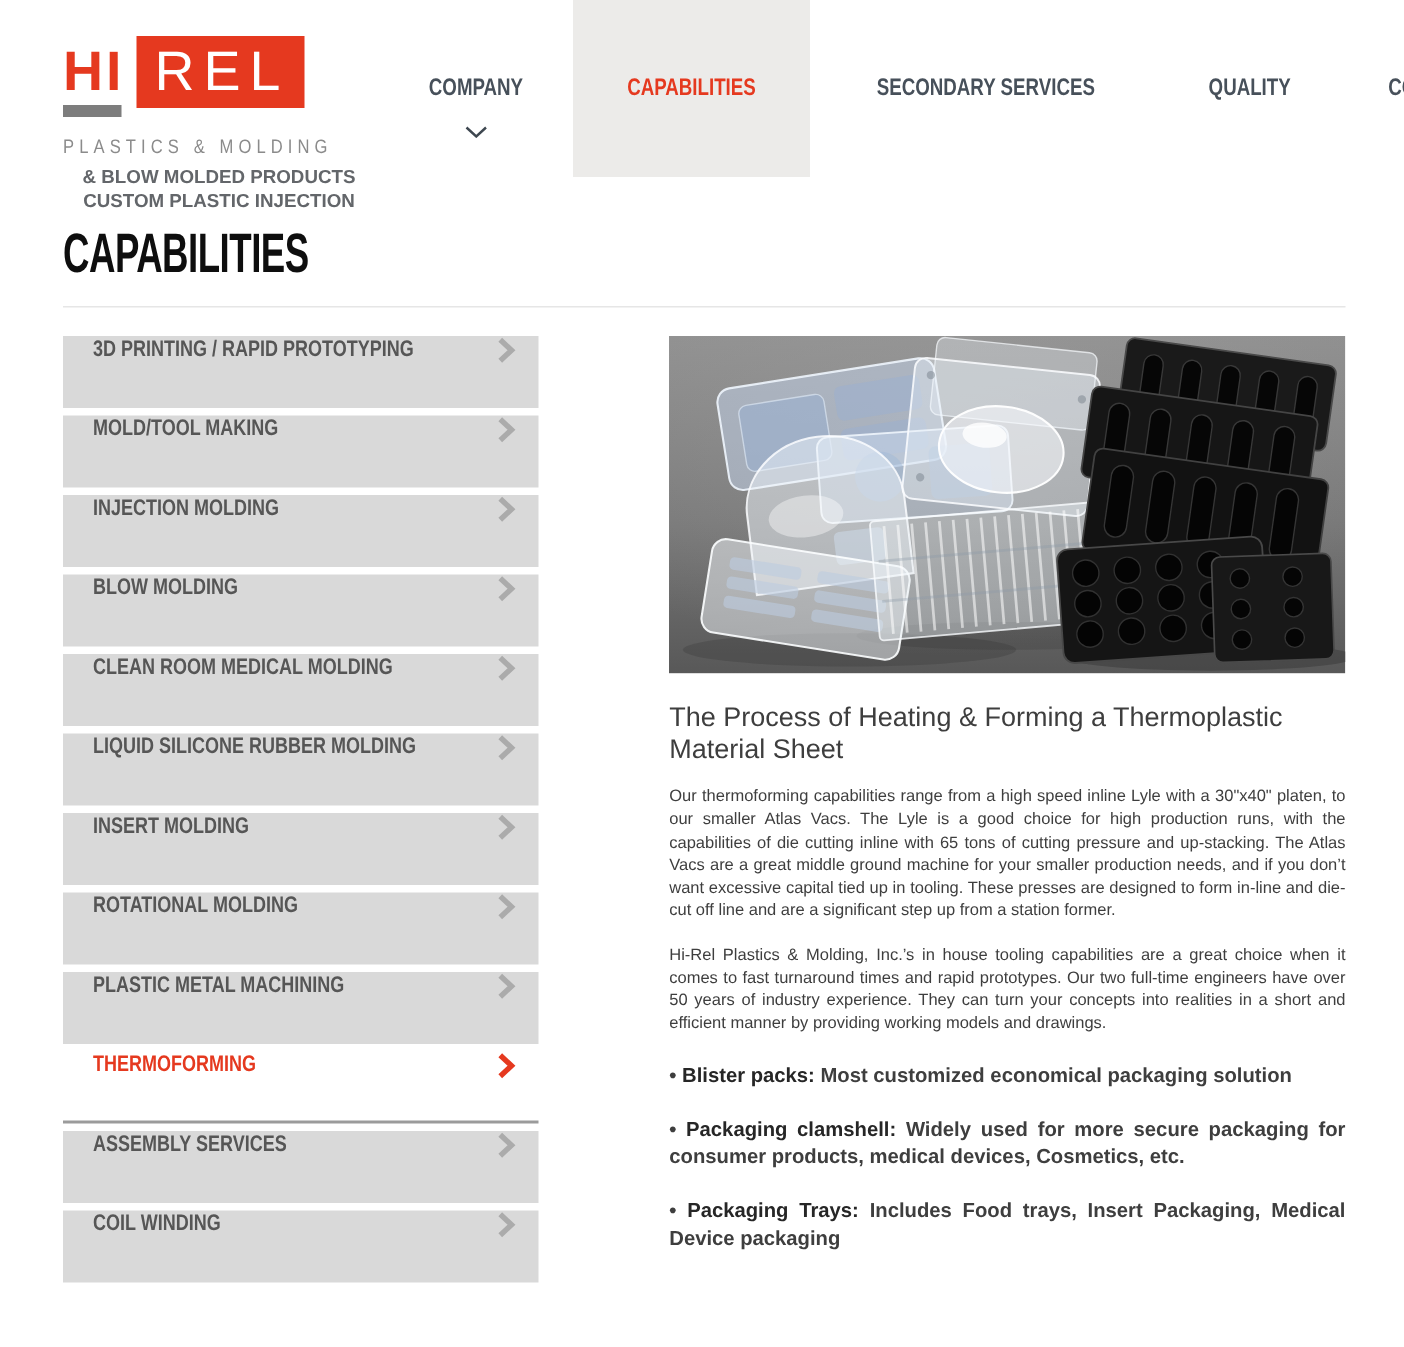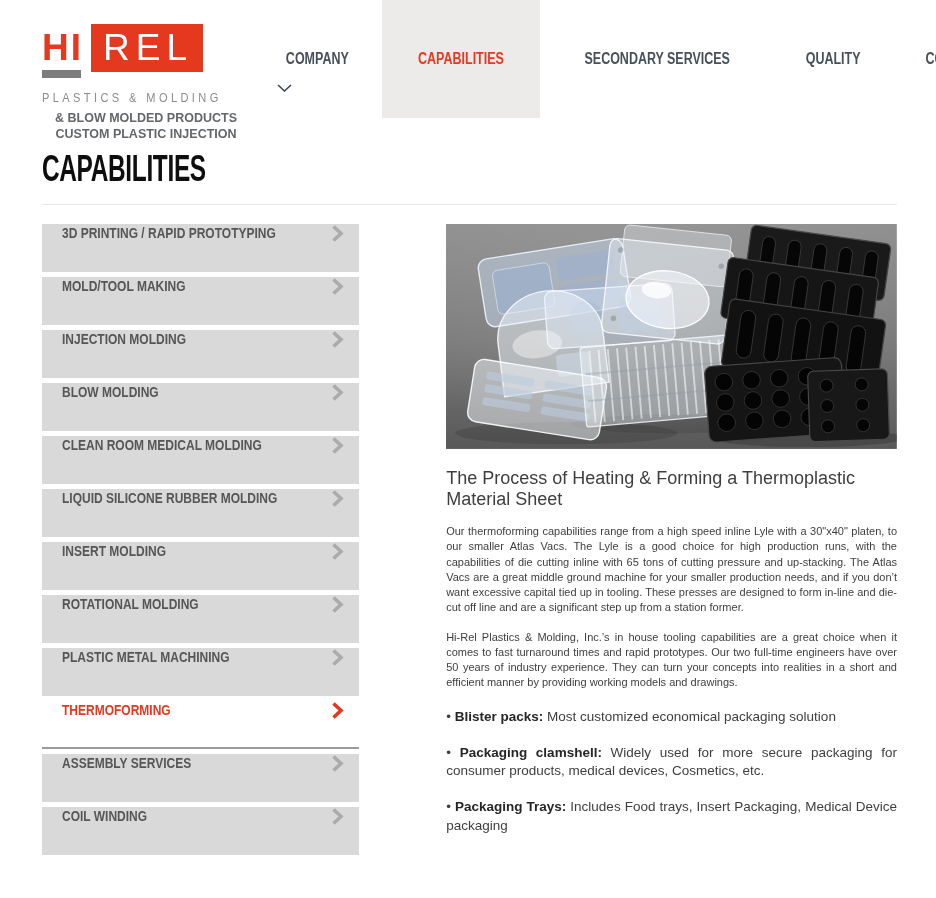--- a/index.html
+++ b/index.html
@@ -22,21 +22,21 @@
            letter-spacing:2px;padding-top:5px;position:relative;margin-right:8px;}
   .logo-hi::after{content:"";position:absolute;left:0;right:2px;bottom:-12px;height:8px;background:#7d7d7d;}
   .logo-rel{background:var(--red);color:#fff;font-weight:normal;font-size:37px;line-height:1;
             padding:5px 10px 6px 12px;letter-spacing:6px;}
   .logo-sub{margin-top:18px;color:#8b8b8b;font-size:13px;letter-spacing:4px;}
   .logo-sub .sx{transform:scaleX(.85);}
   .logo-tag{margin-top:5px;text-align:center;color:#63666a;font-weight:bold;
             font-size:12.5px;line-height:1.3;width:208px;}
   nav{display:flex;align-items:flex-start;padding-right:40px;}
   .nav-item{height:118px;padding:50px 24px 0;display:flex;flex-direction:column;
-            cursor:pointer;}
+            align-items:center;cursor:pointer;}
   .nav-label{font-size:16px;font-weight:bold;color:var(--nav);}
   .nav-label.sx-c{transform:scaleX(.78);}
   .nav-item.active{background:var(--tab-bg);}
   .nav-item.active .nav-label{color:var(--red);}
   .nav-caret{margin-top:16px;line-height:0;}
 
   
   .page-title{margin:10px 0 0 42px;font-size:37px;font-weight:800;color:#0e0e0e;line-height:1.0;}
   .page-title .sx{transform:scaleX(.66);letter-spacing:-.5px;}
   .title-rule{margin:17px 39px 0 42px;border-top:1px solid #e6e6e6;}
@@ -52,21 +52,21 @@
   .side-chev{color:#ababab;line-height:0;flex:0 0 auto;}
   .side-item.active{background:#fff;border-bottom:2px solid #9b9b9b;}
   .side-item.active .side-label,
   .side-item.active .side-chev{color:var(--red);}
 
   .content{flex:1;min-width:0;}
   .photo svg{display:block;width:100%;height:auto;}
   .caption{margin:19px 0 0;font-size:18px;color:var(--body);}
   .para{margin:14px 0 0;font-size:11px;line-height:1.39;color:var(--body);text-align:justify;}
   .products-heading{margin:22px 0 0;font-size:17px;font-weight:bold;color:#1d1d1d;}
-  .bullet{margin:17px 0 0;font-size:13.5px;line-height:1.39;color:var(--body);text-align:justify;}
+  .bullet{margin:17px 0 0;font-size:13.5px;line-height:1.39;color:var(--body);text-align:justify;font-weight:bold;}
   .b-label{color:#262626;}
 </style>
 </head>
 <body>
 
 <header>
   <div class="logo">
     <div class="logo-row">
       <span class="logo-hi">HI</span>
       <span class="logo-rel">REL</span>

